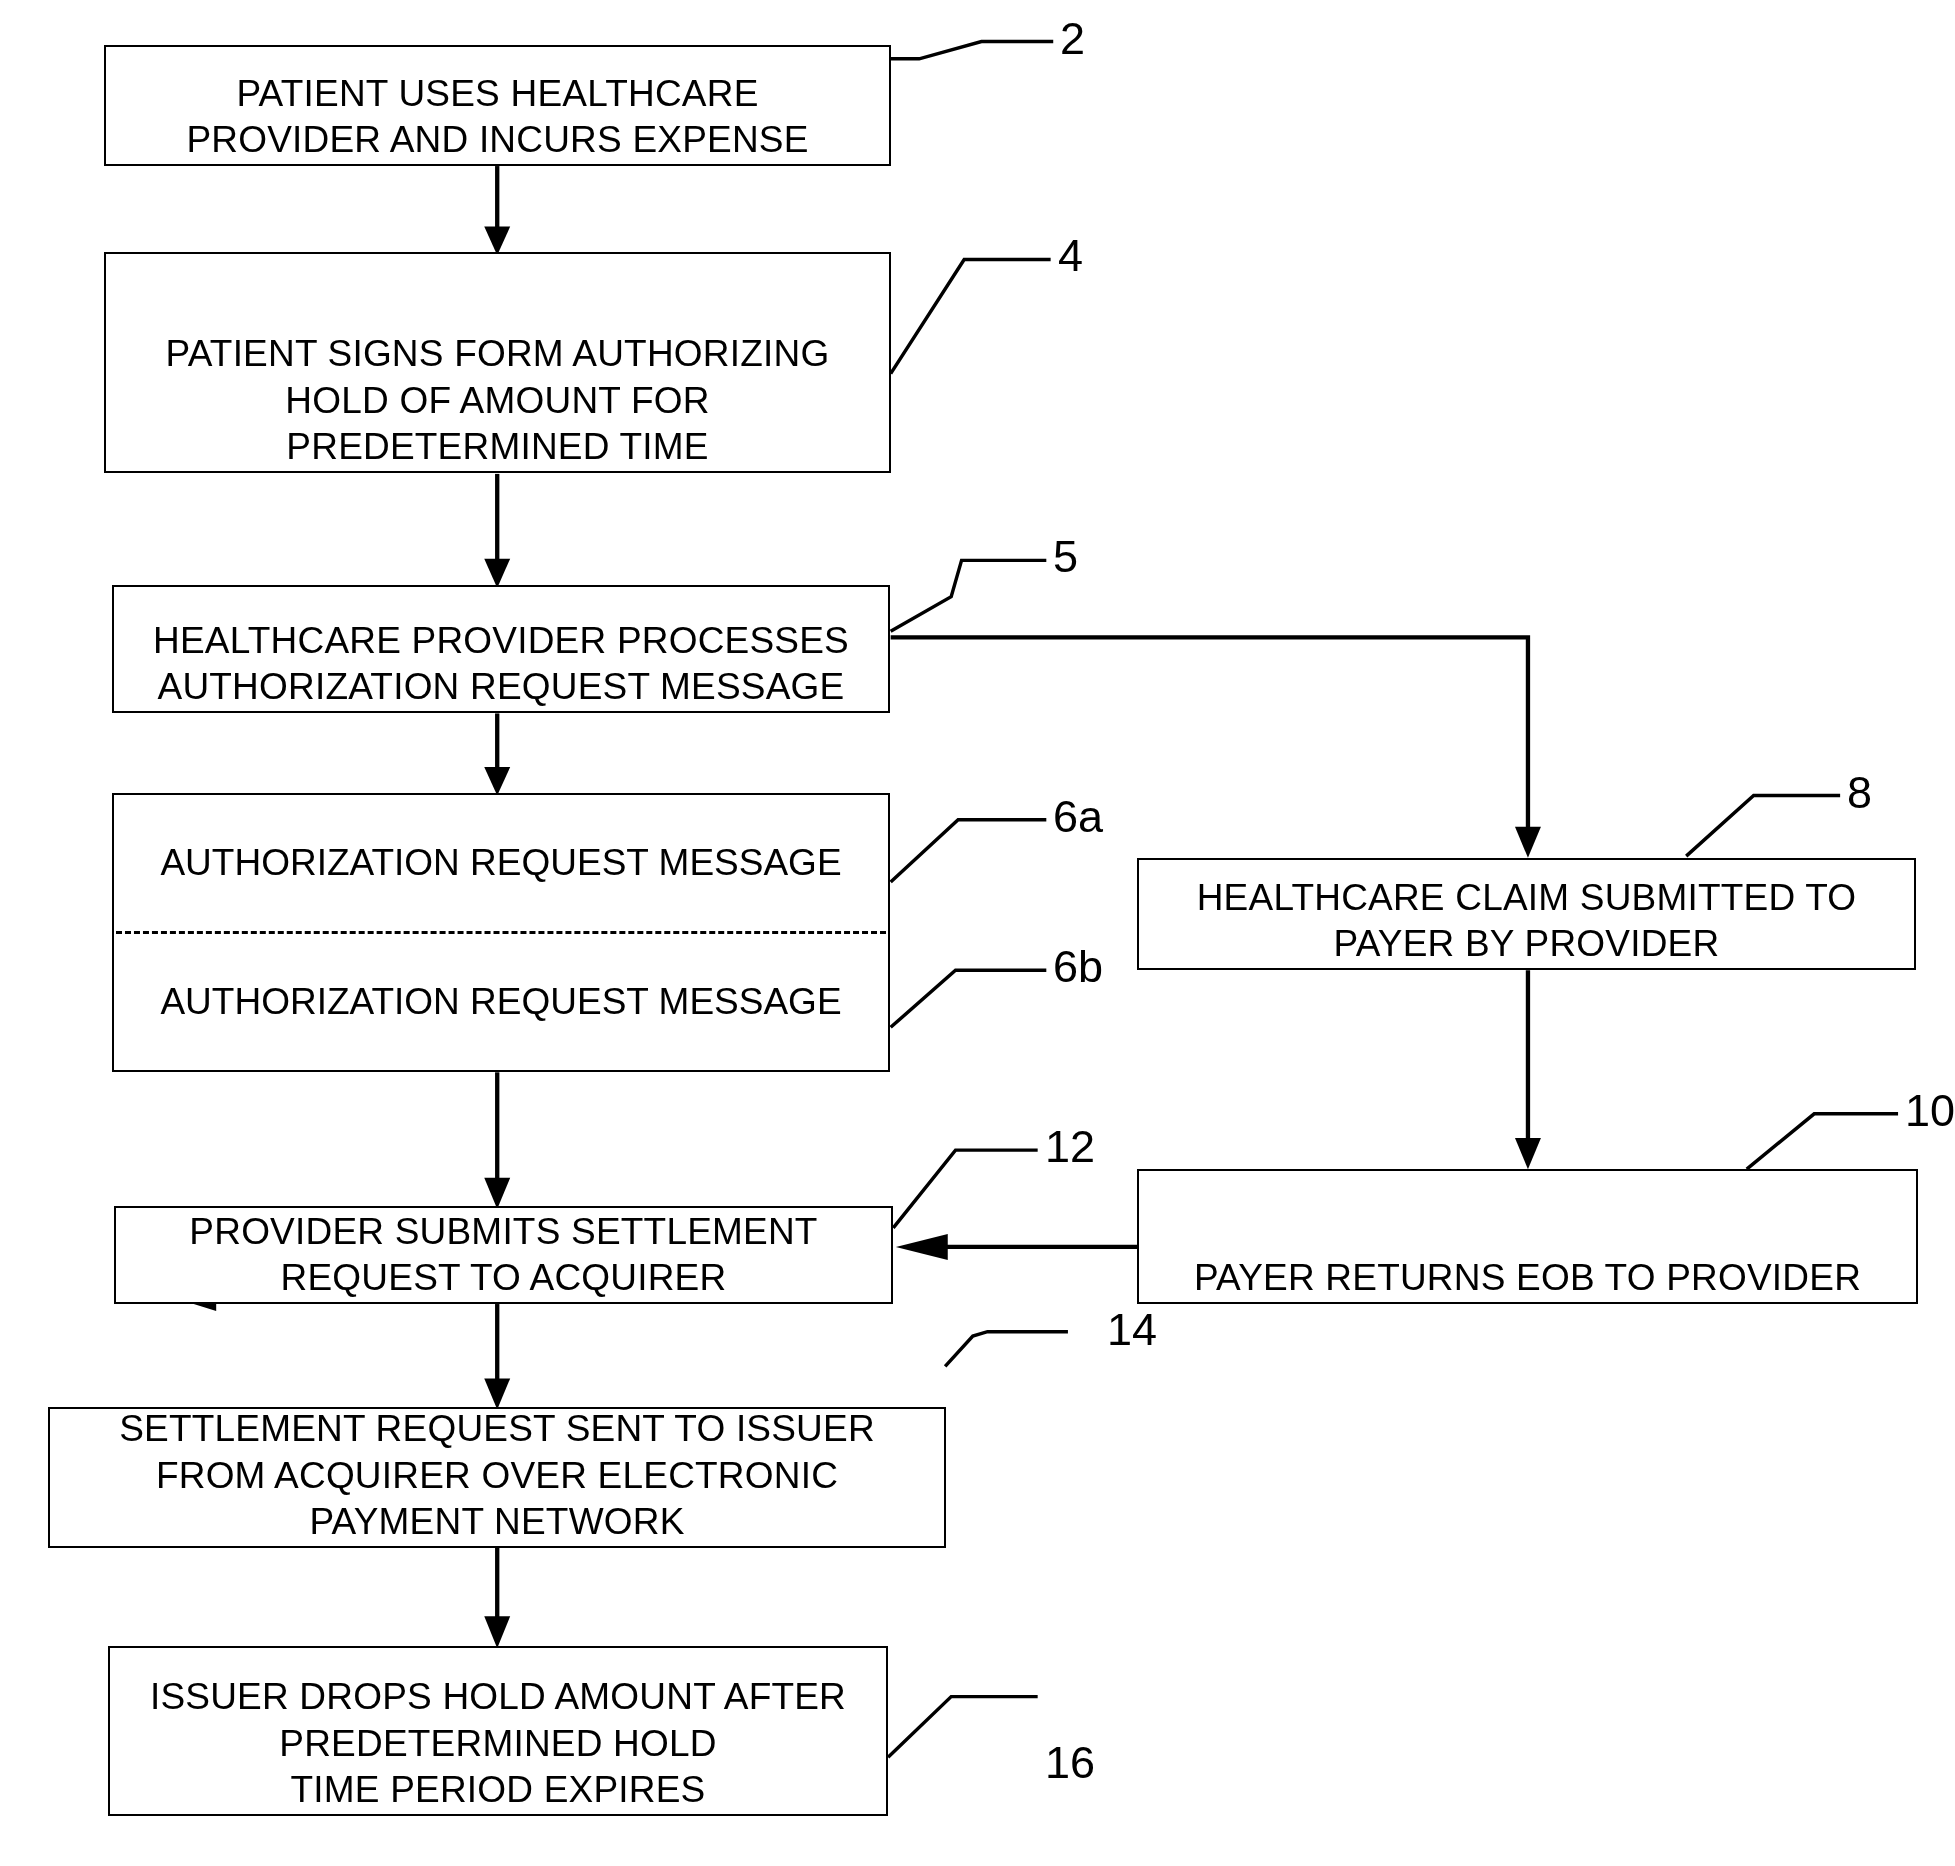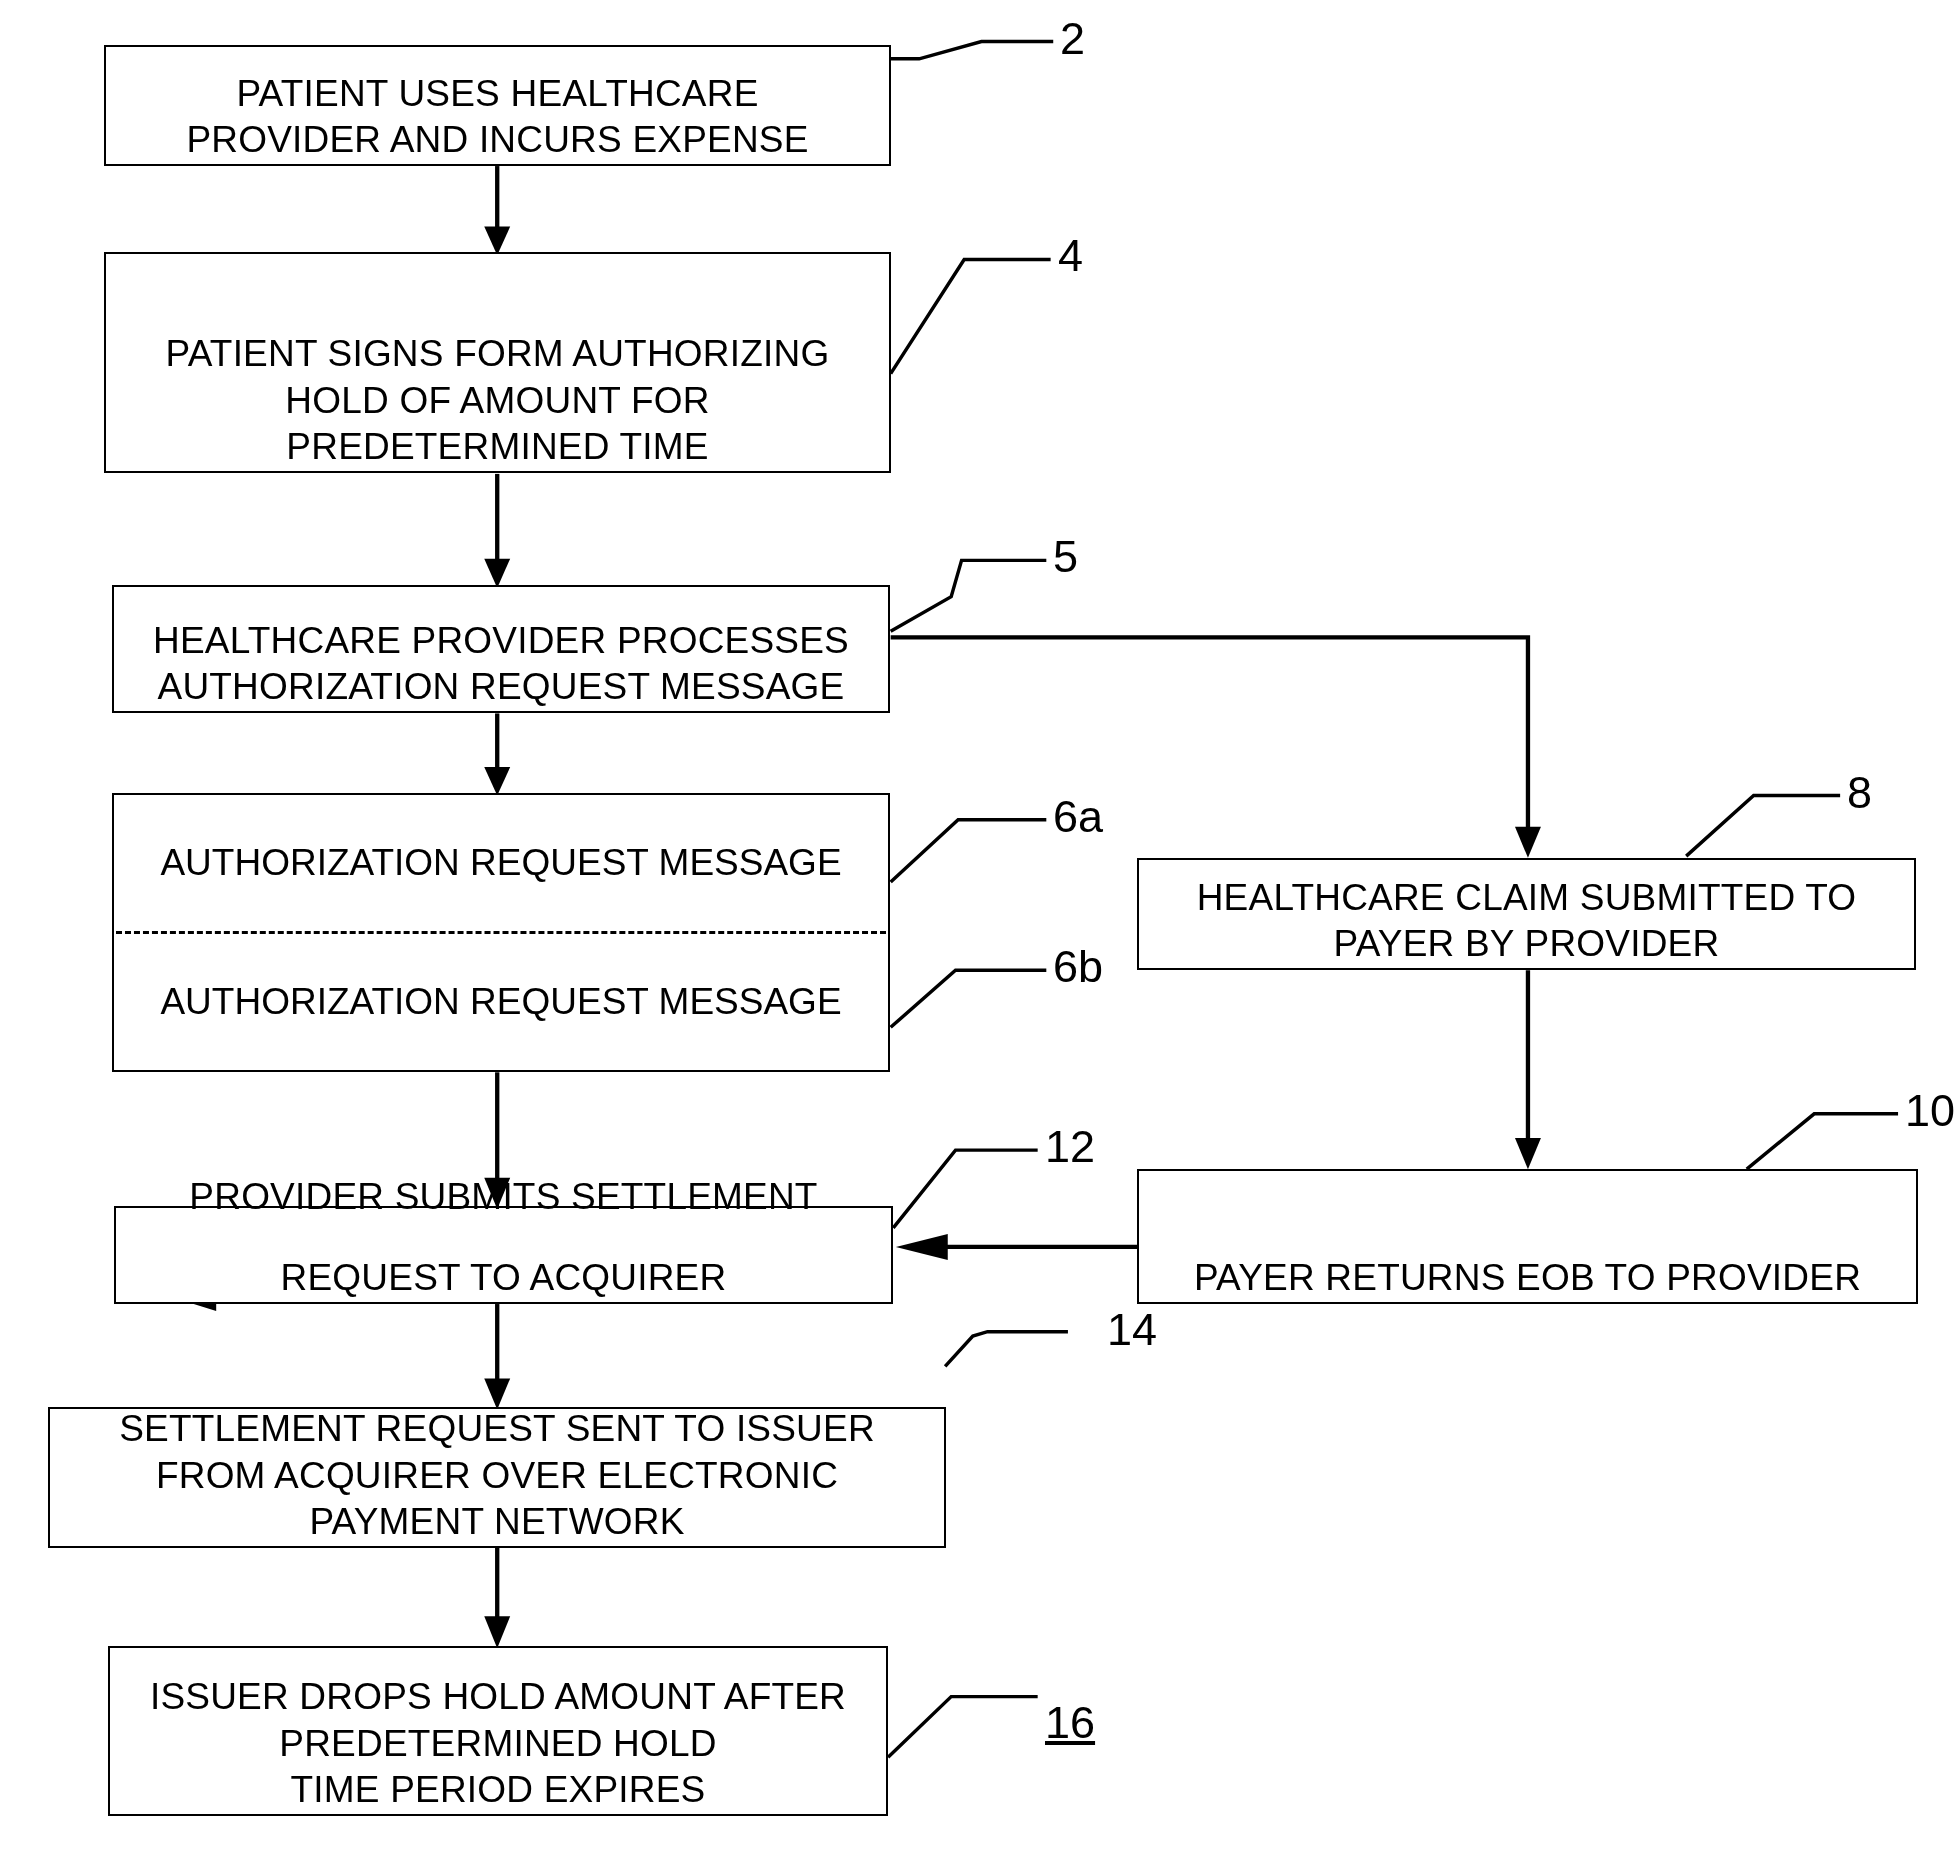--- a/index.html
+++ b/index.html
@@ -210,34 +210,34 @@
     <span class="ln">HEALTHCARE CLAIM SUBMITTED TO</span>
     <span class="ln">PAYER BY PROVIDER</span>
   </div>
   <div class="ref" style="left:1847px; top:770px;">8</div>
 
   <div class="node" style="left:1137px; top:1169px; width:781px; height:135px;">
     <span class="ln">PAYER RETURNS EOB TO PROVIDER</span>
   </div>
   <div class="ref" style="left:1905px; top:1088px;">10</div>
 
-  <div class="node" style="left:114px; top:1206px; width:779px; height:98px;gap:35px;">
+  <div class="node" style="left:114px; top:1206px; width:779px; height:98px;">
     <span class="ln">PROVIDER SUBMITS SETTLEMENT</span>
     <span class="ln">REQUEST TO ACQUIRER</span>
   </div>
   <div class="ref" style="left:1045px; top:1124px;">12</div>
 
   <div class="node" style="left:48px; top:1407px; width:898px; height:141px;">
     <span class="ln">SETTLEMENT REQUEST SENT TO ISSUER</span>
     <span class="ln">FROM ACQUIRER OVER ELECTRONIC</span>
     <span class="ln">PAYMENT NETWORK</span>
   </div>
   <div class="ref" style="left:1075px; top:1307px;margin-left:32px;">14</div>
 
   <div class="node" style="left:108px; top:1646px; width:780px; height:170px;">
     <span class="ln">ISSUER DROPS HOLD AMOUNT AFTER</span>
     <span class="ln">PREDETERMINED HOLD</span>
     <span class="ln">TIME PERIOD EXPIRES</span>
   </div>
-  <div class="ref" style="left:1045px; top:1700px;text-decoration:underline;">16</div>
+  <div class="ref" style="left:1045px; top:1740px;">16</div>
 
 </div>
 
 
 </body></html>

